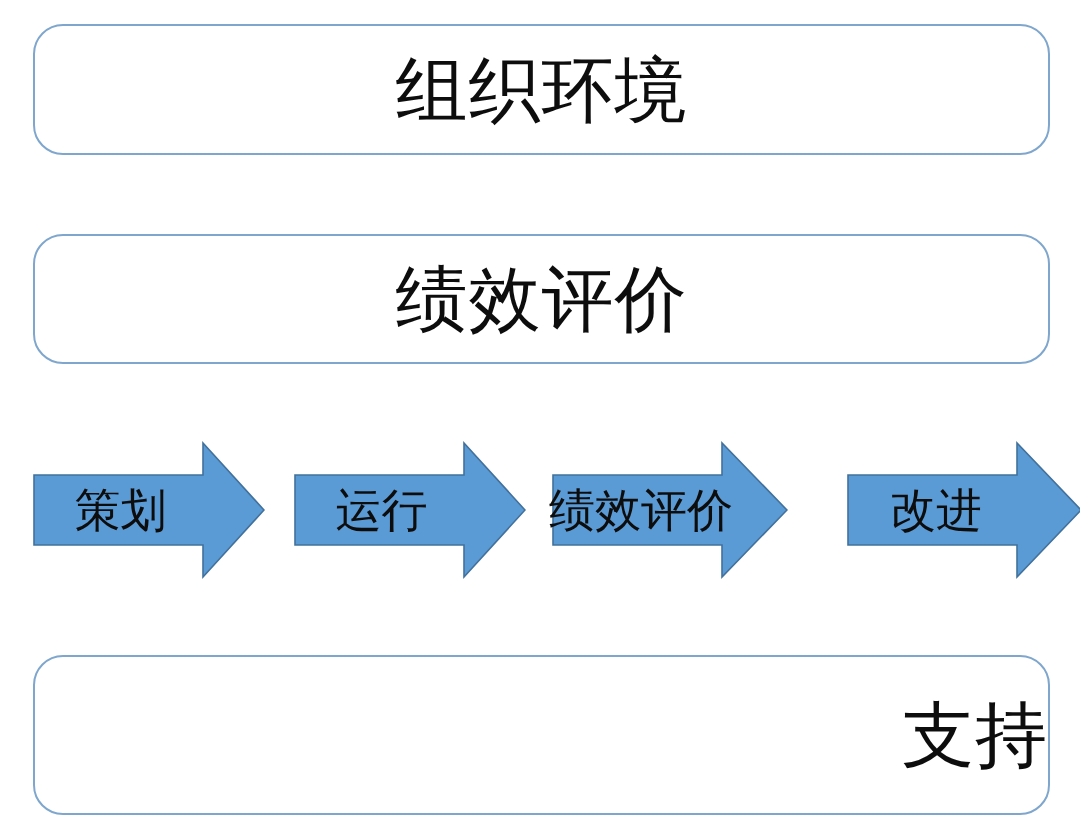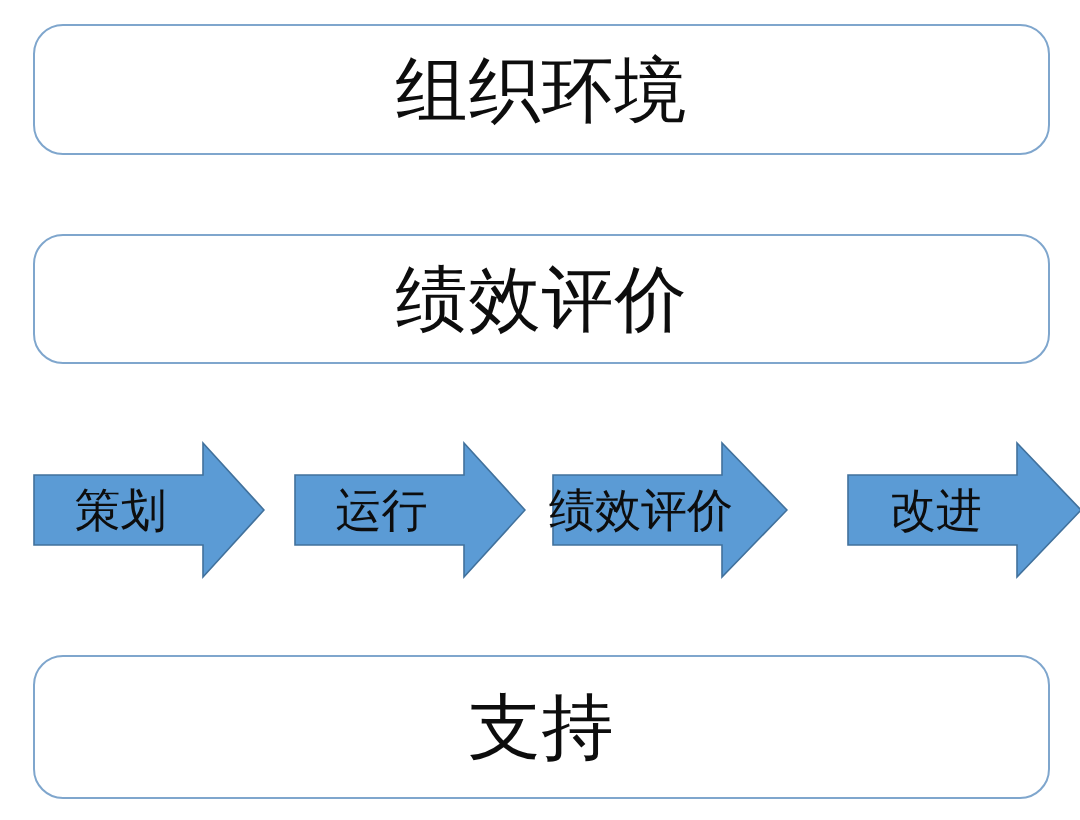--- a/index.html
+++ b/index.html
@@ -35,21 +35,21 @@
     font-size: 72px;
     line-height: 1;
     color: #0d0d0d;
     letter-spacing: 1px;
     white-space: nowrap;
     font-weight: 400;
   }
 
   #band-context  { left: 33px; top: 24px;  width: 1017px; height: 131px; }
   #band-leadership { left: 33px; top: 234px; width: 1017px; height: 130px; }
-  #band-support  { left: 33px; top: 655px; width: 1017px; height: 144px; }
+  #band-support  { left: 33px; top: 655px; width: 1017px; height: 160px; justify-content: flex-end; }
 
   
   #arrow-row {
     position: absolute;
     left: 0;
     top: 430px;
     width: 973px;
     height: 160px;
   }
   .arrow {

